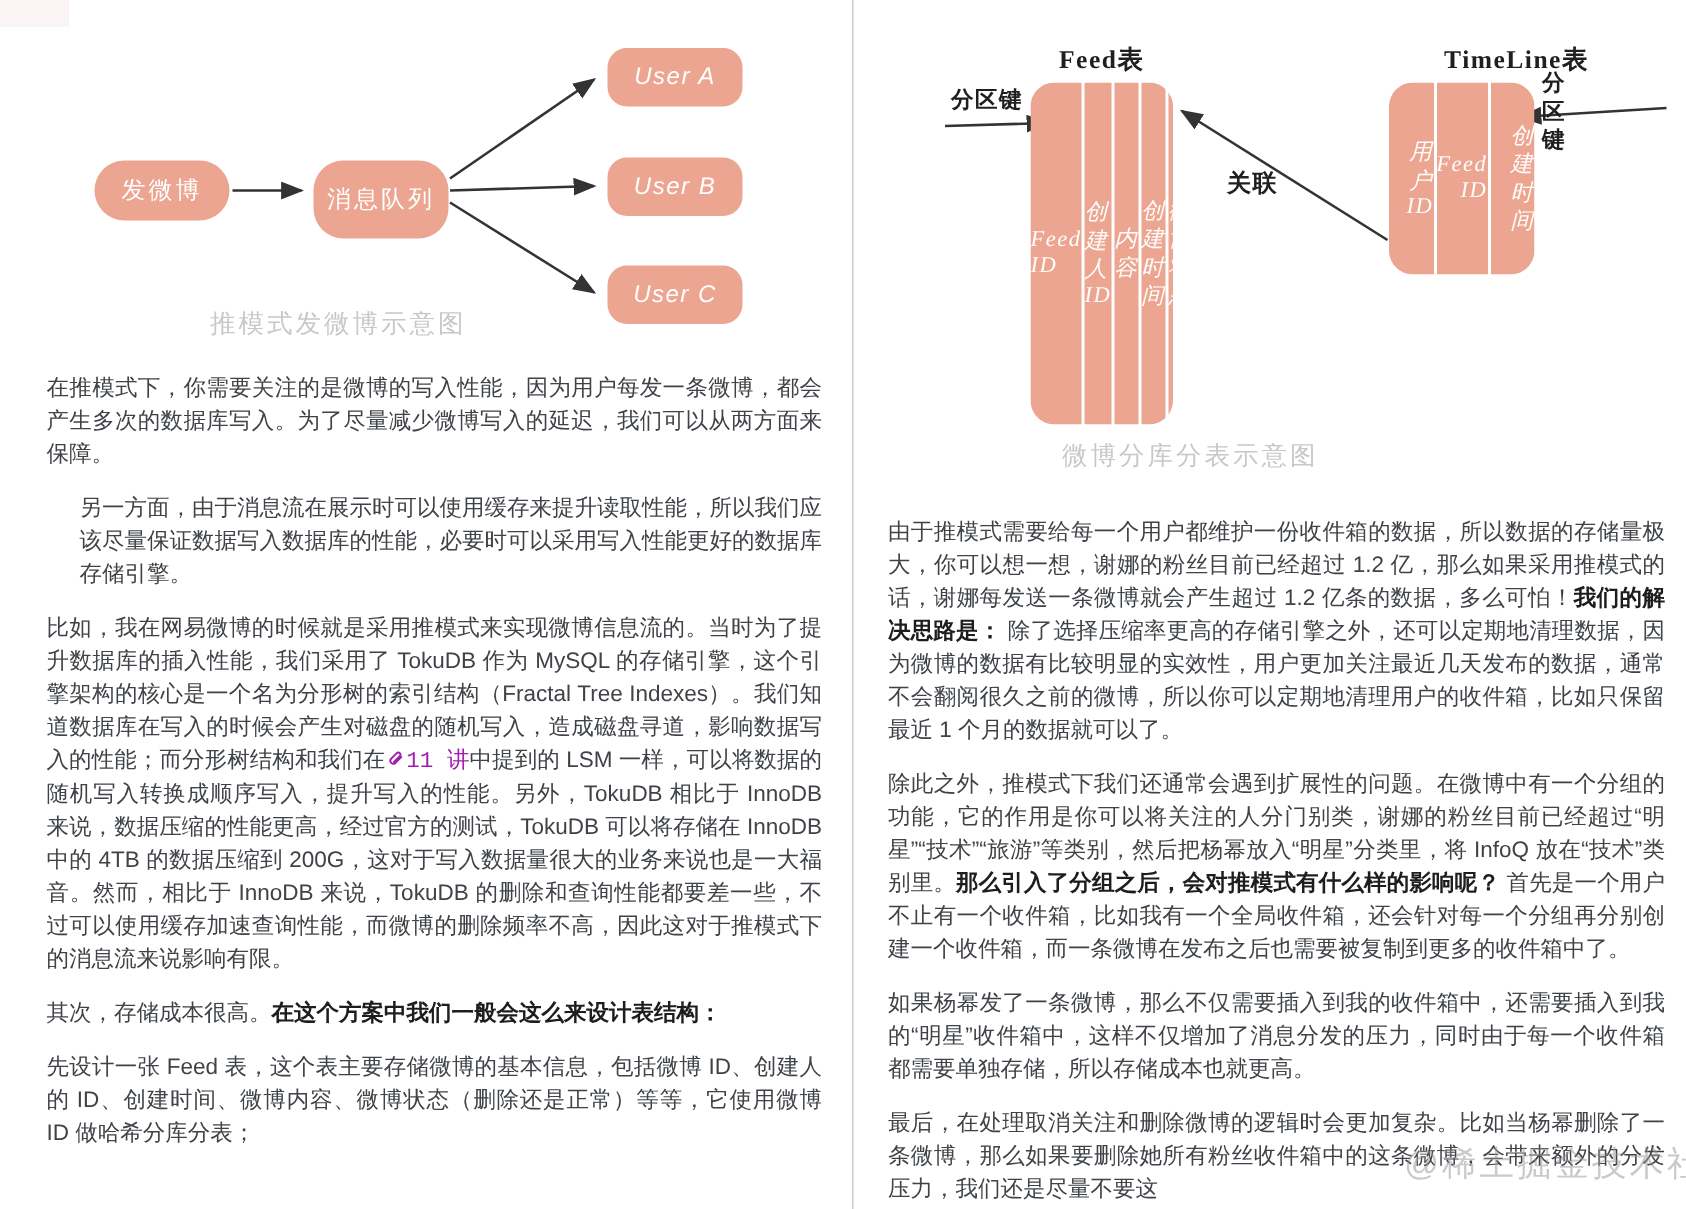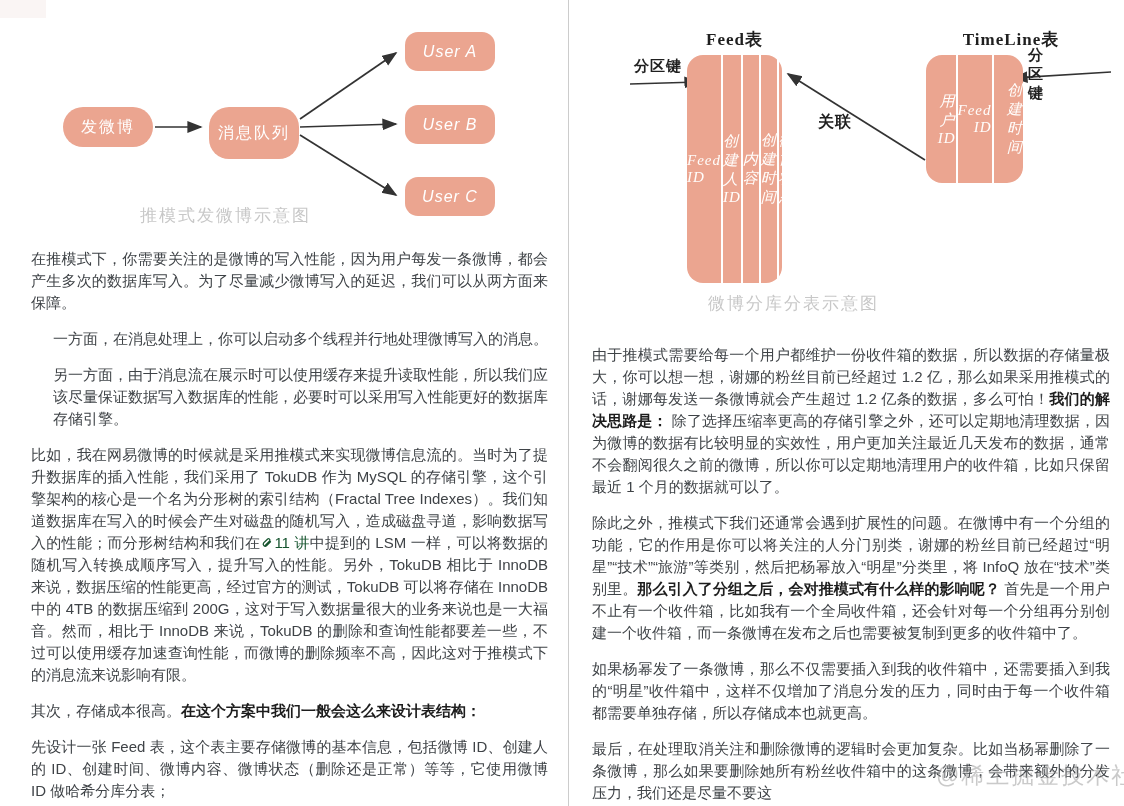--- a/index.html
+++ b/index.html
@@ -22,21 +22,21 @@
   .tbl-row{flex:1;background:#eba590;color:#fffdfb;display:flex;align-items:center;justify-content:center;
            font-size:15px;letter-spacing:1px;font-style:italic;}
   .diagram-label{position:absolute;color:#1f1f1f;font-size:15px;font-weight:700;letter-spacing:1px;}
   svg.arrows{position:absolute;left:0;top:0;pointer-events:none;}
 
   
   .column{position:absolute;}
   .para{margin:0 0 14px 0;font-size:15px;line-height:22px;color:#3f4347;text-align:justify;}
   .para.indent{padding-left:22px;}
   .para .bold{font-weight:700;color:#1d1d1d;}
-  .para a.link{color:#14532d;text-decoration:none;cursor:pointer;}
+  .para a.link{color:#a21caf;text-decoration:none;cursor:pointer;font-family:Liberation Mono, monospace;}
   .para a.link svg{width:13px;height:13px;vertical-align:-1px;margin-right:1px;}
 
   .watermark{position:absolute;left:936px;top:760px;font-size:23px;letter-spacing:2px;
              color:rgba(150,150,150,0.5);white-space:nowrap;z-index:6;}
 </style>
 </head>
 <body>
 
 <div id="page">
 
@@ -93,21 +93,20 @@
       </div>
 
     <div class="diagram-label" style="left:66px;top:57px;">分区键</div>
     <div class="diagram-label" style="left:460px;top:46px;">分区键</div>
     <div class="diagram-label" style="left:250px;top:112px;font-size:16px;">关联</div>
     <div class="diagram-caption" style="left:140px;top:292px;width:300px;">微博分库分表示意图</div>
   </div>
 
   <div class="column" style="left:31px;top:248px;width:517px;">
       <p class="para"><span>在推模式下，你需要关注的是微博的写入性能，因为用户每发一条微博，都会产生多次的数据库写入。为了尽量减少微博写入的延迟，我们可以从两方面来保障。</span></p>
-      <p class="para indent"><span>一方面，在消息处理上，你可以启动多个线程并行地处理微博写入的消息。</span></p>
       <p class="para indent"><span>另一方面，由于消息流在展示时可以使用缓存来提升读取性能，所以我们应该尽量保证数据写入数据库的性能，必要时可以采用写入性能更好的数据库存储引擎。</span></p>
       <p class="para"><span>比如，我在网易微博的时候就是采用推模式来实现微博信息流的。当时为了提升数据库的插入性能，我们采用了 TokuDB 作为 MySQL 的存储引擎，这个引擎架构的核心是一个名为分形树的索引结构（Fractal Tree Indexes）。我们知道数据库在写入的时候会产生对磁盘的随机写入，造成磁盘寻道，影响数据写入的性能；而分形树结构和我们在</span><a class="link"><svg viewBox="0 0 16 16" fill="none" stroke="currentColor" stroke-width="1.6" stroke-linecap="round">
             <path d="M12.9 7.1 L8 12 a2.5 2.5 0 0 1 -3.5 -3.5 L9.4 3.6 a1.8 1.8 0 0 1 2.5 2.5 L7 11"></path>
           </svg><span>11 讲</span></a><span>中提到的 LSM 一样，可以将数据的随机写入转换成顺序写入，提升写入的性能。另外，TokuDB 相比于 InnoDB 来说，数据压缩的性能更高，经过官方的测试，TokuDB 可以将存储在 InnoDB 中的 4TB 的数据压缩到 200G，这对于写入数据量很大的业务来说也是一大福音。然而，相比于 InnoDB 来说，TokuDB 的删除和查询性能都要差一些，不过可以使用缓存加速查询性能，而微博的删除频率不高，因此这对于推模式下的消息流来说影响有限。</span></p>
       <p class="para"><span>其次，存储成本很高。</span><span class="bold">在这个方案中我们一般会这么来设计表结构：</span></p>
       <p class="para"><span>先设计一张 Feed 表，这个表主要存储微博的基本信息，包括微博 ID、创建人的 ID、创建时间、微博内容、微博状态（删除还是正常）等等，它使用微博 ID 做哈希分库分表；</span></p>
     </div>
 
   <div class="column" style="left:592px;top:344px;width:518px;">
       <p class="para"><span>由于推模式需要给每一个用户都维护一份收件箱的数据，所以数据的存储量极大，你可以想一想，谢娜的粉丝目前已经超过 1.2 亿，那么如果采用推模式的话，谢娜每发送一条微博就会产生超过 1.2 亿条的数据，多么可怕！</span><span class="bold">我们的解决思路是：</span><span> 除了选择压缩率更高的存储引擎之外，还可以定期地清理数据，因为微博的数据有比较明显的实效性，用户更加关注最近几天发布的数据，通常不会翻阅很久之前的微博，所以你可以定期地清理用户的收件箱，比如只保留最近 1 个月的数据就可以了。</span></p>

